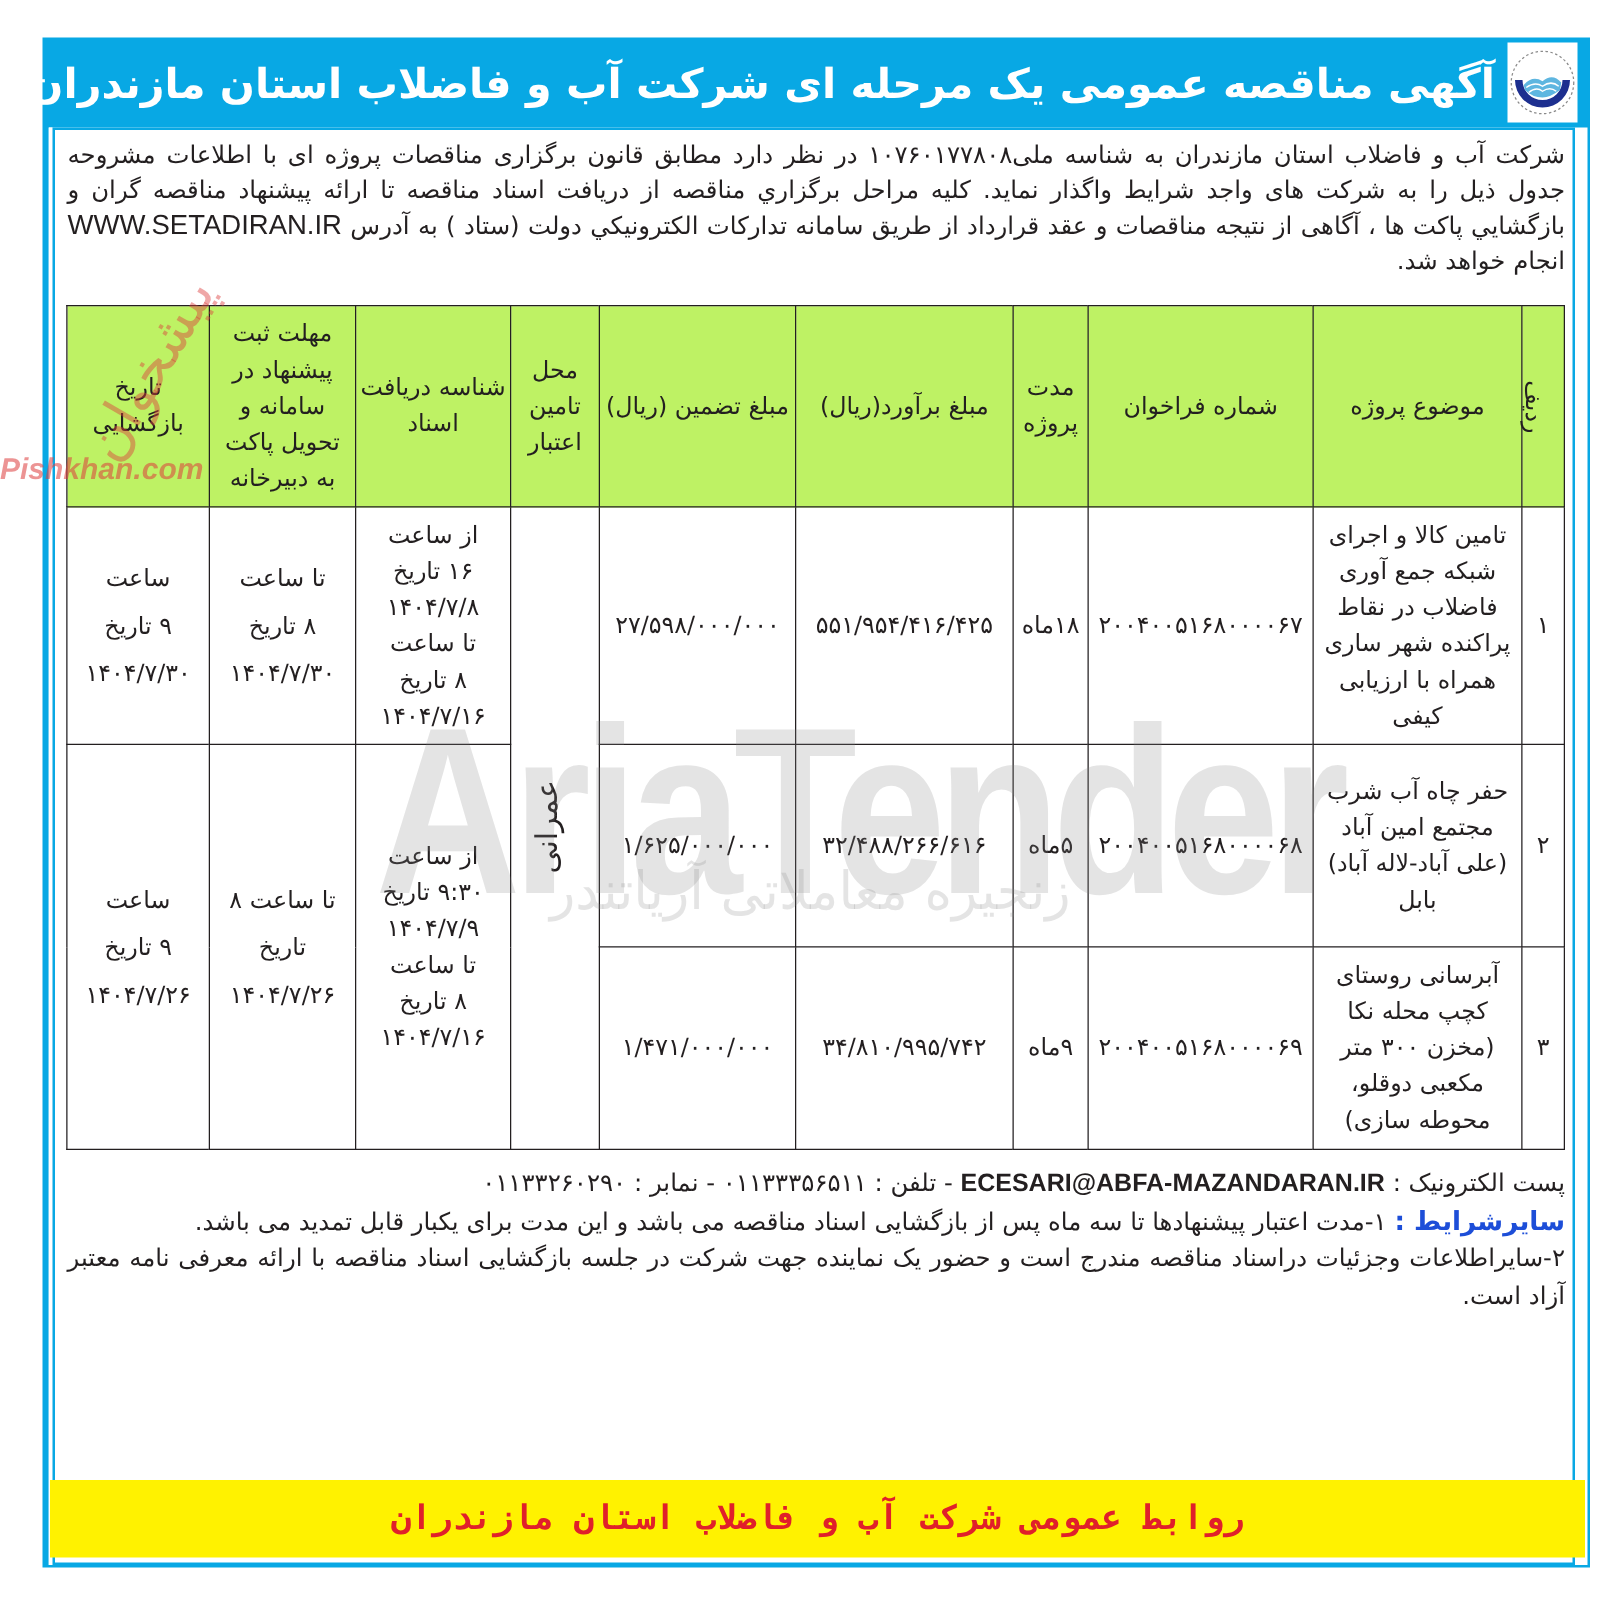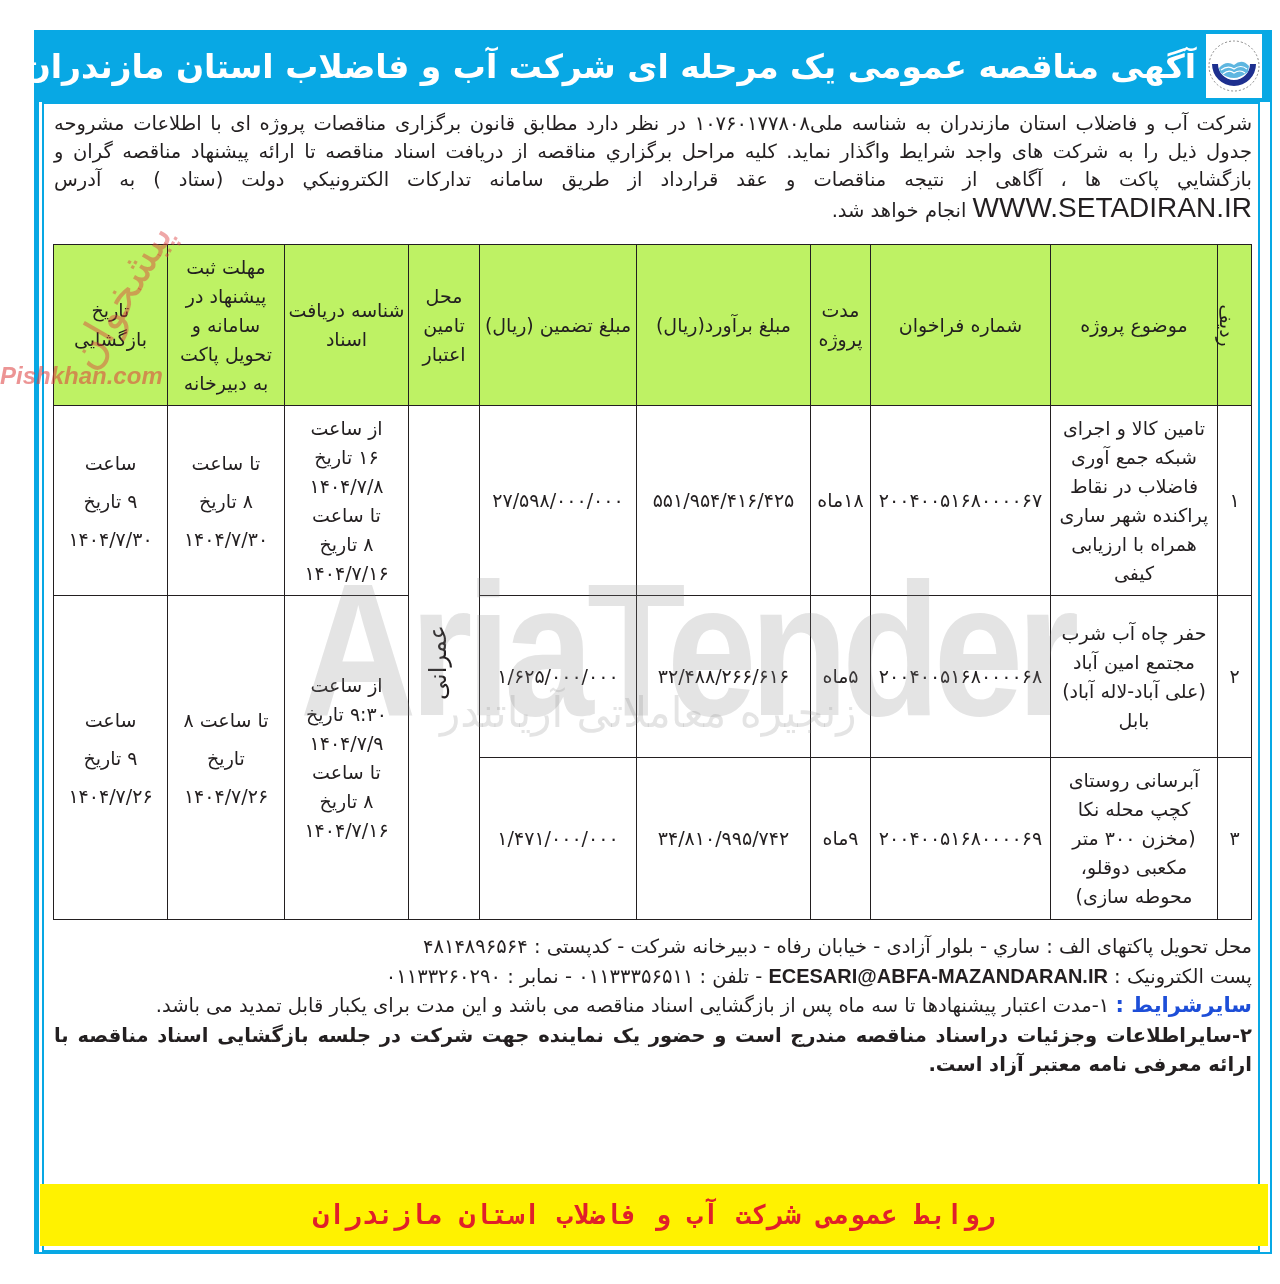--- a/index.html
+++ b/index.html
@@ -18,21 +18,21 @@
             direction: rtl; display: flex; align-items: center; }
   .logo-box { width: 64px; height: 64px; background: #ffffff; margin-right: 10px;
               display: flex; align-items: center; justify-content: center; }
   .title { color: #ffffff; font-weight: bold; font-size: 33px; margin-right: 10px;
            white-space: nowrap; letter-spacing: -0.5px; }
   .title-sub { font-size: 19px; }
 
   
   .intro { position: absolute; left: 54px; top: 110px; width: 1198px; direction: rtl;
            text-align: justify; font-size: 19.5px; line-height: 28px; }
-  .intro .url { font-family: "Liberation Sans", sans-serif; font-size: 28px; margin-top: 32px; }
+  .intro .url { font-family: "Liberation Sans", sans-serif; font-size: 22px; margin-top: 32px; }
 
   
   table.tenders { position: absolute; left: 53px; top: 244px; width: 1199px;
                   border-collapse: collapse; direction: rtl; table-layout: fixed; }
   table.tenders th, table.tenders td { border: 1.5px solid #231f20; text-align: center;
                   vertical-align: middle; font-size: 19px; line-height: 29px; padding: 2px 3px; }
   table.tenders th { background: #bef264; font-weight: normal; height: 156px; }
   .vert { display: inline-block; transform: rotate(90deg); white-space: nowrap; }
   .vert-neg { display: inline-block; transform: rotate(-90deg); white-space: nowrap; font-size: 24px; }
   .num { font-size: 17.5px; white-space: nowrap; letter-spacing: 0.3px; }
@@ -49,21 +49,21 @@
              pointer-events: none; }
   .wm-pish-fa { position: absolute; left: 40px; top: 270px; font-size: 44px; color: rgba(220,60,60,0.45);
                 transform: rotate(-60deg); pointer-events: none; direction: rtl; white-space: nowrap; }
 
   
   .info { position: absolute; left: 54px; top: 932px; width: 1198px; direction: rtl;
           font-size: 19.5px; line-height: 29.5px; }
   .info .line { white-space: nowrap; }
   .info .latin { font-family: "Liberation Sans", sans-serif; font-size: 20px; font-weight: bold; }
   .info .cond-label { color: #1d4ed8; font-weight: bold; font-size: 21px; }
-  .info .just { white-space: normal; text-align: justify; font-weight: bold; }
+  .info .just { white-space: normal; text-align: justify; }
 
   .pr-bar { position: absolute; left: 40px; top: 1184px; width: 1228px; height: 62px;
             background: #fff200; direction: rtl; display: flex; align-items: center; justify-content: center; }
   .pr-text { color: #e0202a; font-weight: bold; font-size: 27px; font-family: Liberation Mono, monospace; }
 </style>
 </head>
 <body>
 
 <div class="frame">
   <div class="inner"></div>
@@ -182,21 +182,20 @@
     </tr>
   </tbody>
 </table>
 
 <div class="wm-aria">AriaTender</div>
 <div class="wm-aria-sub">زنجیره معاملاتی آریاتندر</div>
 <div class="wm-pish-fa">پیشخوان</div>
 <div class="wm-pish">Pishkhan.com</div>
 
 <div class="info">
-  <div class="line">محل تحویل پاکتهای الف : ساري - بلوار آزادی - خیابان رفاه - دبیرخانه شرکت - کدپستی : ۴۸۱۴۸۹۶۵۶۴</div>
   <div class="line">
     <span>پست الکترونیک :</span>
     <span class="latin">ECESARI@ABFA-MAZANDARAN.IR</span>
     <span>- تلفن : ۰۱۱۳۳۳۵۶۵۱۱ - نمابر : ۰۱۱۳۳۲۶۰۲۹۰</span>
   </div>
   <div class="line">
     <span class="cond-label">سایرشرایط :</span>
     <span>۱-مدت اعتبار پیشنهادها تا سه ماه پس از بازگشایی اسناد مناقصه می باشد و این مدت برای یکبار قابل تمدید می باشد.</span>
   </div>
   <div class="just">۲-سایراطلاعات وجزئیات دراسناد مناقصه مندرج است و حضور یک نماینده جهت شرکت در جلسه بازگشایی اسناد مناقصه با ارائه معرفی نامه معتبر آزاد است.</div>

